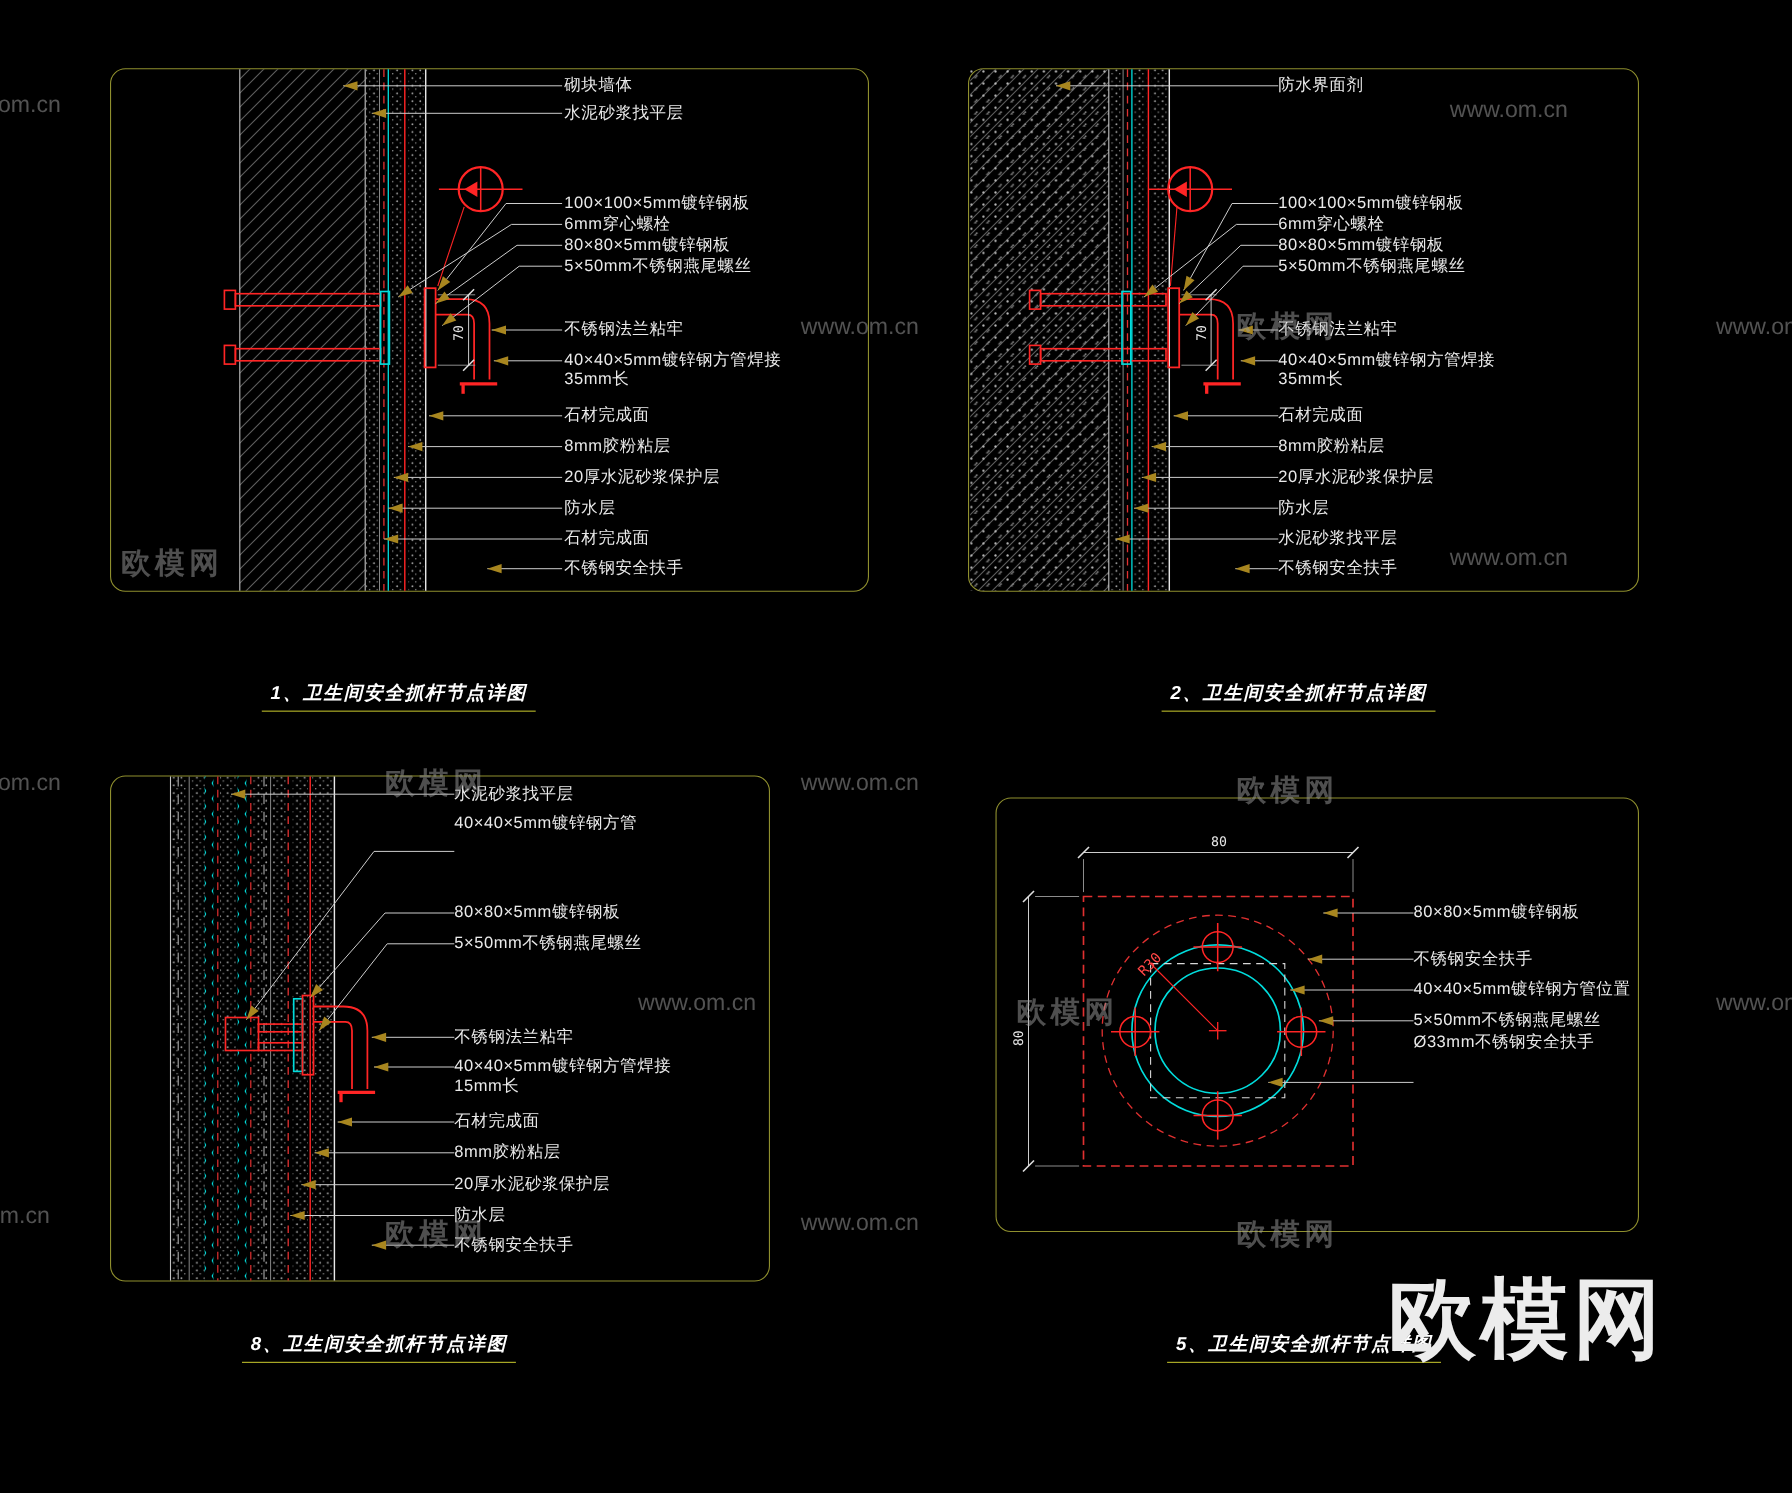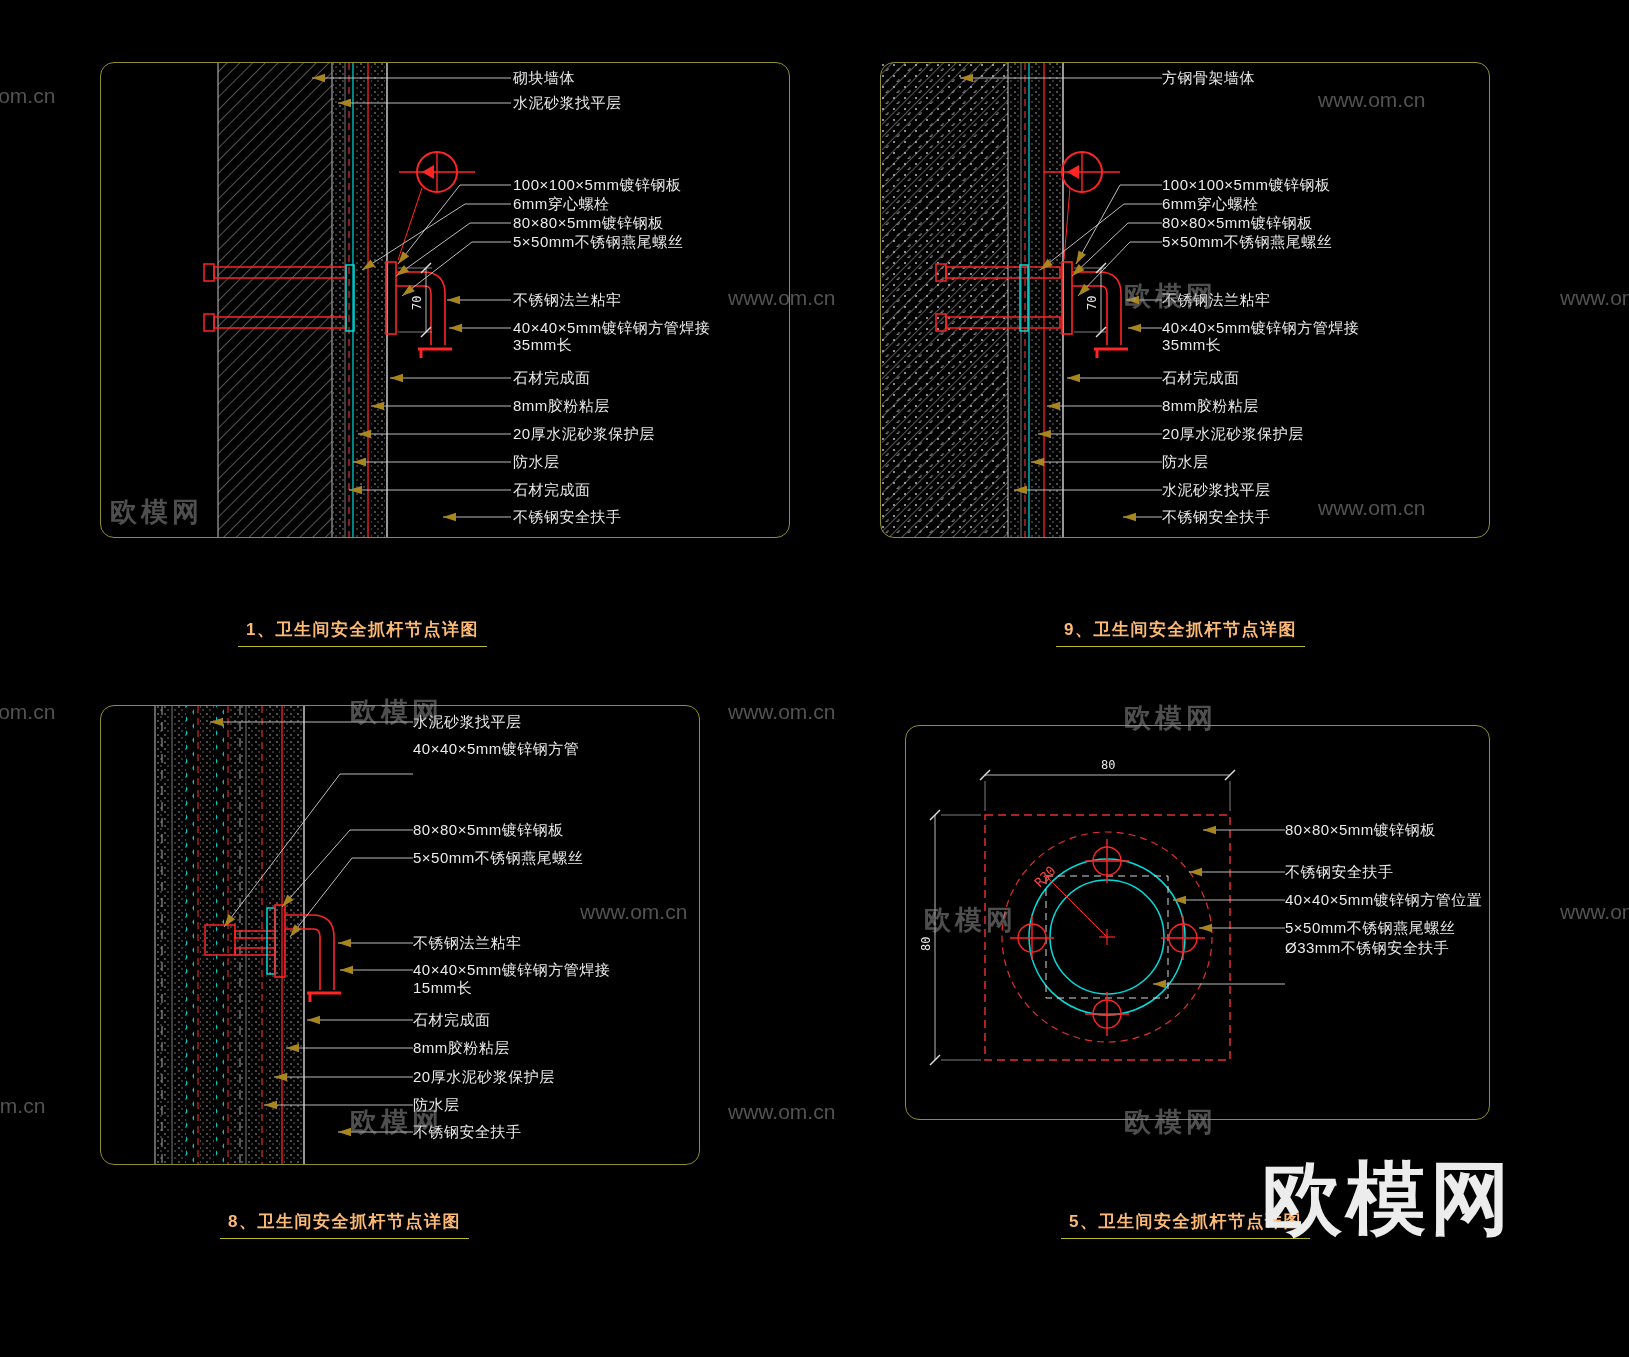--- a/index.html
+++ b/index.html
@@ -3,23 +3,23 @@
 <meta charset="utf-8">
 <style>
   * { margin:0; padding:0; box-sizing:border-box; }
   html,body { background:#000; }
   body { width:1629px; height:1357px; position:relative; overflow:hidden;
          font-family:"Liberation Sans","DejaVu Sans",sans-serif; }
   .panel { position:absolute; border:1px solid #8f8f2e; border-radius:14px; }
   .draw  { position:absolute; }
   .lbl { position:absolute; color:#eaeaea; font-size:15px; line-height:18px;
          white-space:nowrap; letter-spacing:.5px;text-align:right; }
-  .ttl { position:absolute; color:#fdba74; font-size:17px; font-weight:bold;
+  .ttl { position:absolute; color:#ffffff; font-size:17px; font-weight:bold;
          letter-spacing:1.5px; padding:0 8px 5px; border-bottom:1px solid #b9b92a;
-         white-space:nowrap; }
+         white-space:nowrap;font-style:italic; }
   .wm-url  { position:absolute; color:#969696; opacity:.55; font-size:21px; white-space:nowrap; }
   .wm-brand{ position:absolute; color:#9e9e9e; opacity:.5; font-size:27px; font-weight:bold;
              letter-spacing:4px; white-space:nowrap; }
   .logo { position:absolute; color:#ececec; font-size:80px; font-weight:bold; letter-spacing:4px; }
   .ld   { stroke:#cfcfcf; stroke-width:.9; fill:none; }
   .tick { stroke:#e0e0e0; stroke-width:1.4; }
   .ext  { stroke:#9f9f9f; stroke-width:.8; }
   .dim  { font-family:"DejaVu Sans Mono",monospace; font-size:12px; fill:#e8e8e8; }
   .r30  { font-family:"DejaVu Sans Mono",monospace; font-size:13px; fill:#ff4545; }
 </style>
@@ -328,21 +328,21 @@
 <div class="lbl" style="left:513px;top:291px">不锈钢法兰粘牢</div>
 <div class="lbl" style="left:513px;top:319px">40×40×5mm镀锌钢方管焊接</div>
 <div class="lbl" style="left:513px;top:336px">35mm长</div>
 <div class="lbl" style="left:513px;top:369px">石材完成面</div>
 <div class="lbl" style="left:513px;top:397px">8mm胶粉粘层</div>
 <div class="lbl" style="left:513px;top:425px">20厚水泥砂浆保护层</div>
 <div class="lbl" style="left:513px;top:453px">防水层</div>
 <div class="lbl" style="left:513px;top:481px">石材完成面</div>
 <div class="lbl" style="left:513px;top:508px">不锈钢安全扶手</div>
 
-<div class="lbl" style="left:1162px;top:69px">方钢骨架墙体</div>
+<div class="lbl" style="left:1162px;top:69px">防水界面剂</div>
 <div class="lbl" style="left:1162px;top:176px">100×100×5mm镀锌钢板</div>
 <div class="lbl" style="left:1162px;top:195px">6mm穿心螺栓</div>
 <div class="lbl" style="left:1162px;top:214px">80×80×5mm镀锌钢板</div>
 <div class="lbl" style="left:1162px;top:233px">5×50mm不锈钢燕尾螺丝</div>
 <div class="lbl" style="left:1162px;top:291px">不锈钢法兰粘牢</div>
 <div class="lbl" style="left:1162px;top:319px">40×40×5mm镀锌钢方管焊接</div>
 <div class="lbl" style="left:1162px;top:336px">35mm长</div>
 <div class="lbl" style="left:1162px;top:369px">石材完成面</div>
 <div class="lbl" style="left:1162px;top:397px">8mm胶粉粘层</div>
 <div class="lbl" style="left:1162px;top:425px">20厚水泥砂浆保护层</div>
@@ -363,21 +363,21 @@
 <div class="lbl" style="left:413px;top:1096px">防水层</div>
 <div class="lbl" style="left:413px;top:1123px">不锈钢安全扶手</div>
 
 <div class="lbl" style="left:1285px;top:821px">80×80×5mm镀锌钢板</div>
 <div class="lbl" style="left:1285px;top:863px">不锈钢安全扶手</div>
 <div class="lbl" style="left:1285px;top:891px">40×40×5mm镀锌钢方管位置</div>
 <div class="lbl" style="left:1285px;top:919px">5×50mm不锈钢燕尾螺丝</div>
 <div class="lbl" style="left:1285px;top:939px">Ø33mm不锈钢安全扶手</div>
 
 <div class="ttl" style="left:238px;top:618px">1、卫生间安全抓杆节点详图</div>
-<div class="ttl" style="left:1056px;top:618px">9、卫生间安全抓杆节点详图</div>
+<div class="ttl" style="left:1056px;top:618px">2、卫生间安全抓杆节点详图</div>
 <div class="ttl" style="left:220px;top:1210px">8、卫生间安全抓杆节点详图</div>
 <div class="ttl" style="left:1061px;top:1210px">5、卫生间安全抓杆节点详图</div>
 
 <div class="wm-url" style="left:-52px;top:84px">www.om.cn</div>
 <div class="wm-url" style="left:1318px;top:88px">www.om.cn</div>
 <div class="wm-url" style="left:728px;top:286px">www.om.cn</div>
 <div class="wm-brand" style="left:1124px;top:278px">欧模网</div>
 <div class="wm-url" style="left:1560px;top:286px">www.om.cn</div>
 <div class="wm-brand" style="left:110px;top:494px">欧模网</div>
 <div class="wm-url" style="left:1318px;top:496px">www.om.cn</div>

